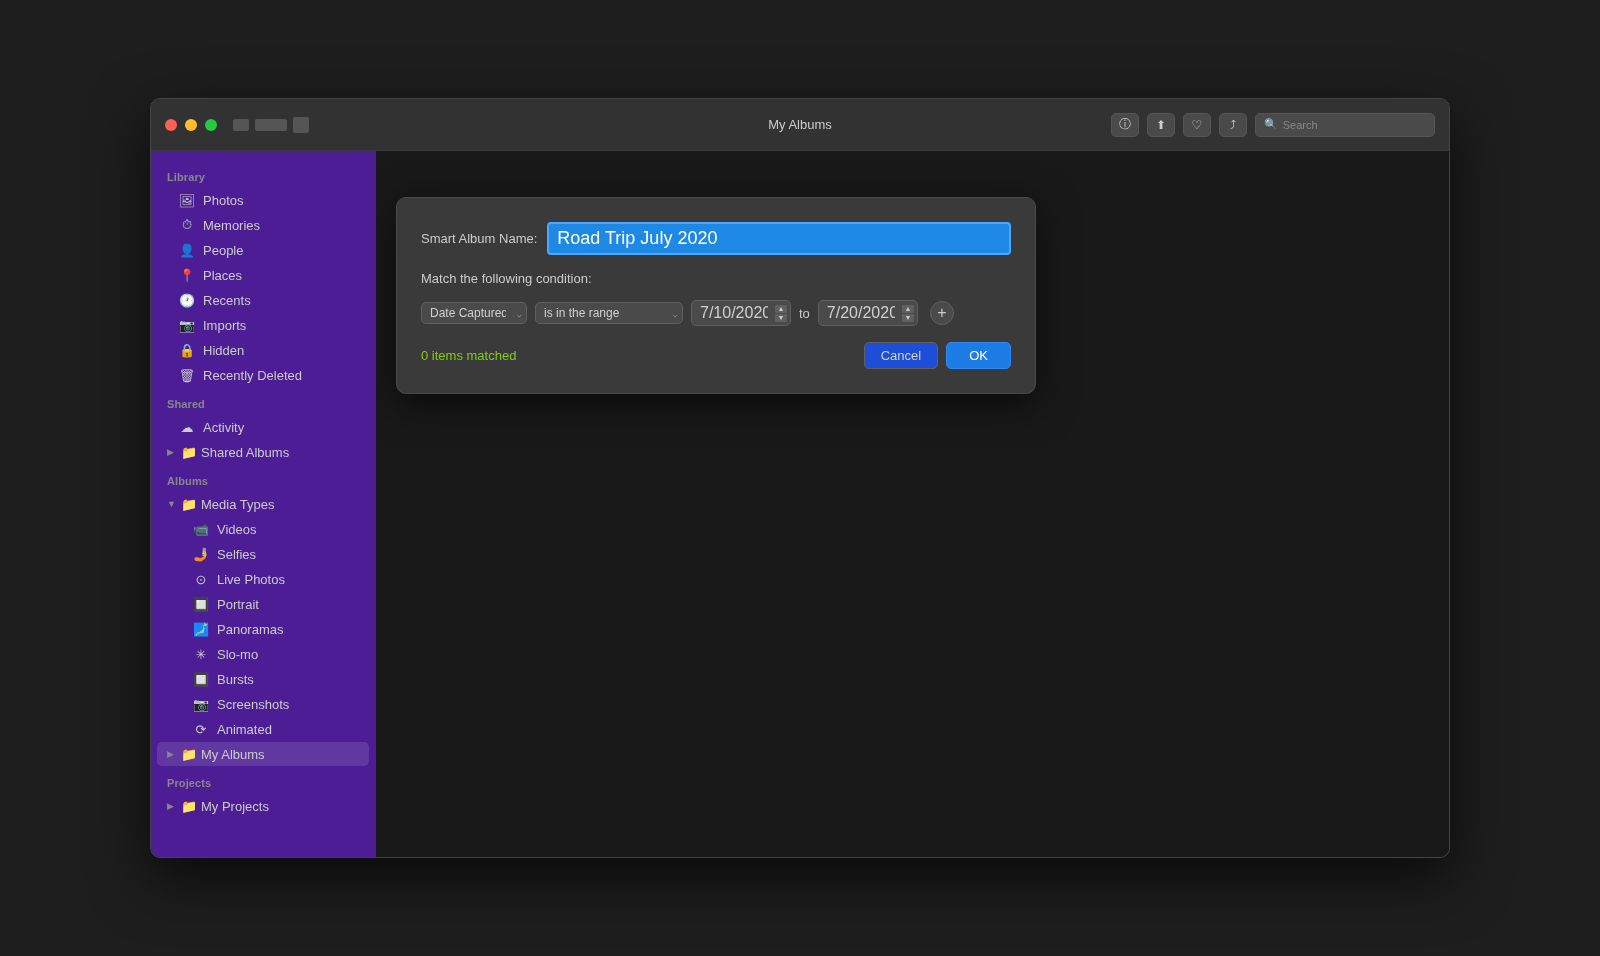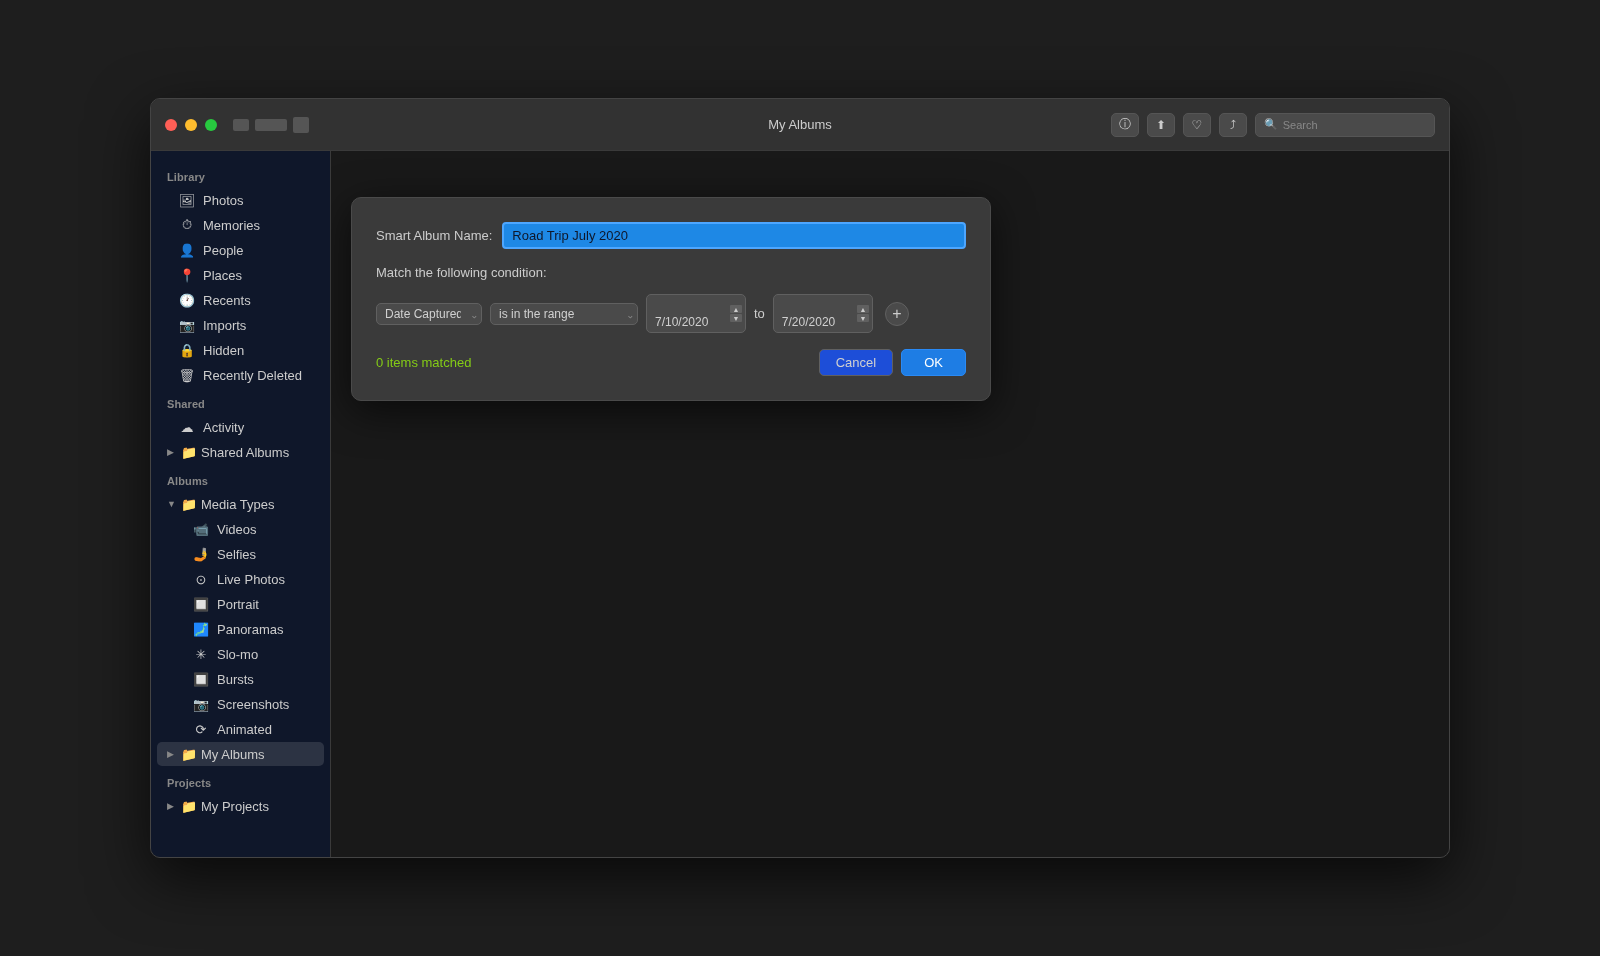--- a/index.html
+++ b/index.html
@@ -121,22 +121,22 @@
 
     
     .main-layout {
       display: flex;
       flex: 1;
       overflow: hidden;
     }
 
     
     .sidebar {
-      width: 180px;
-      background: #0f172a;
+      width: 225px;
+      background: #4c1d95;
       flex-shrink: 0;
       overflow-y: auto;
       padding: 10px 0;
       border-right: 1px solid #3a3a3a;
     }
     .sidebar-section-label {
       font-size: 11px;
       font-weight: 600;
       color: #888;
       padding: 10px 16px 4px 16px;
@@ -225,22 +225,22 @@
       font-size: 13px;
       white-space: nowrap;
     }
 
     .modal-name-input {
       flex: 1;
       background: #1e88e5;
       border: 2px solid #4da6ff;
       border-radius: 4px;
       padding: 4px 8px;
-      color: #0f172a;
-      font-size: 13px;
+      color: #ffffff;
+      font-size: 18px;
       outline: none;
     }
 
     .match-label {
       color: #ccc;
       font-size: 13px;
       margin-bottom: 14px;
     }
 
     .condition-row {
@@ -281,22 +281,22 @@
     .date-input-wrapper {
       position: relative;
       display: flex;
       align-items: center;
     }
     .date-input {
       background: #4a4a4a;
       border: 1px solid #606060;
       border-radius: 5px;
       color: #d0d0d0;
-      font-size: 12px;
-      padding: 20px 22px 3px 8px;
+      font-size: 16px;
+      padding: 3px 22px 3px 8px;
       width: 100px;
     }
     .date-stepper {
       position: absolute;
       right: 4px;
       display: flex;
       flex-direction: column;
       gap: 1px;
     }
     .stepper-btn {

